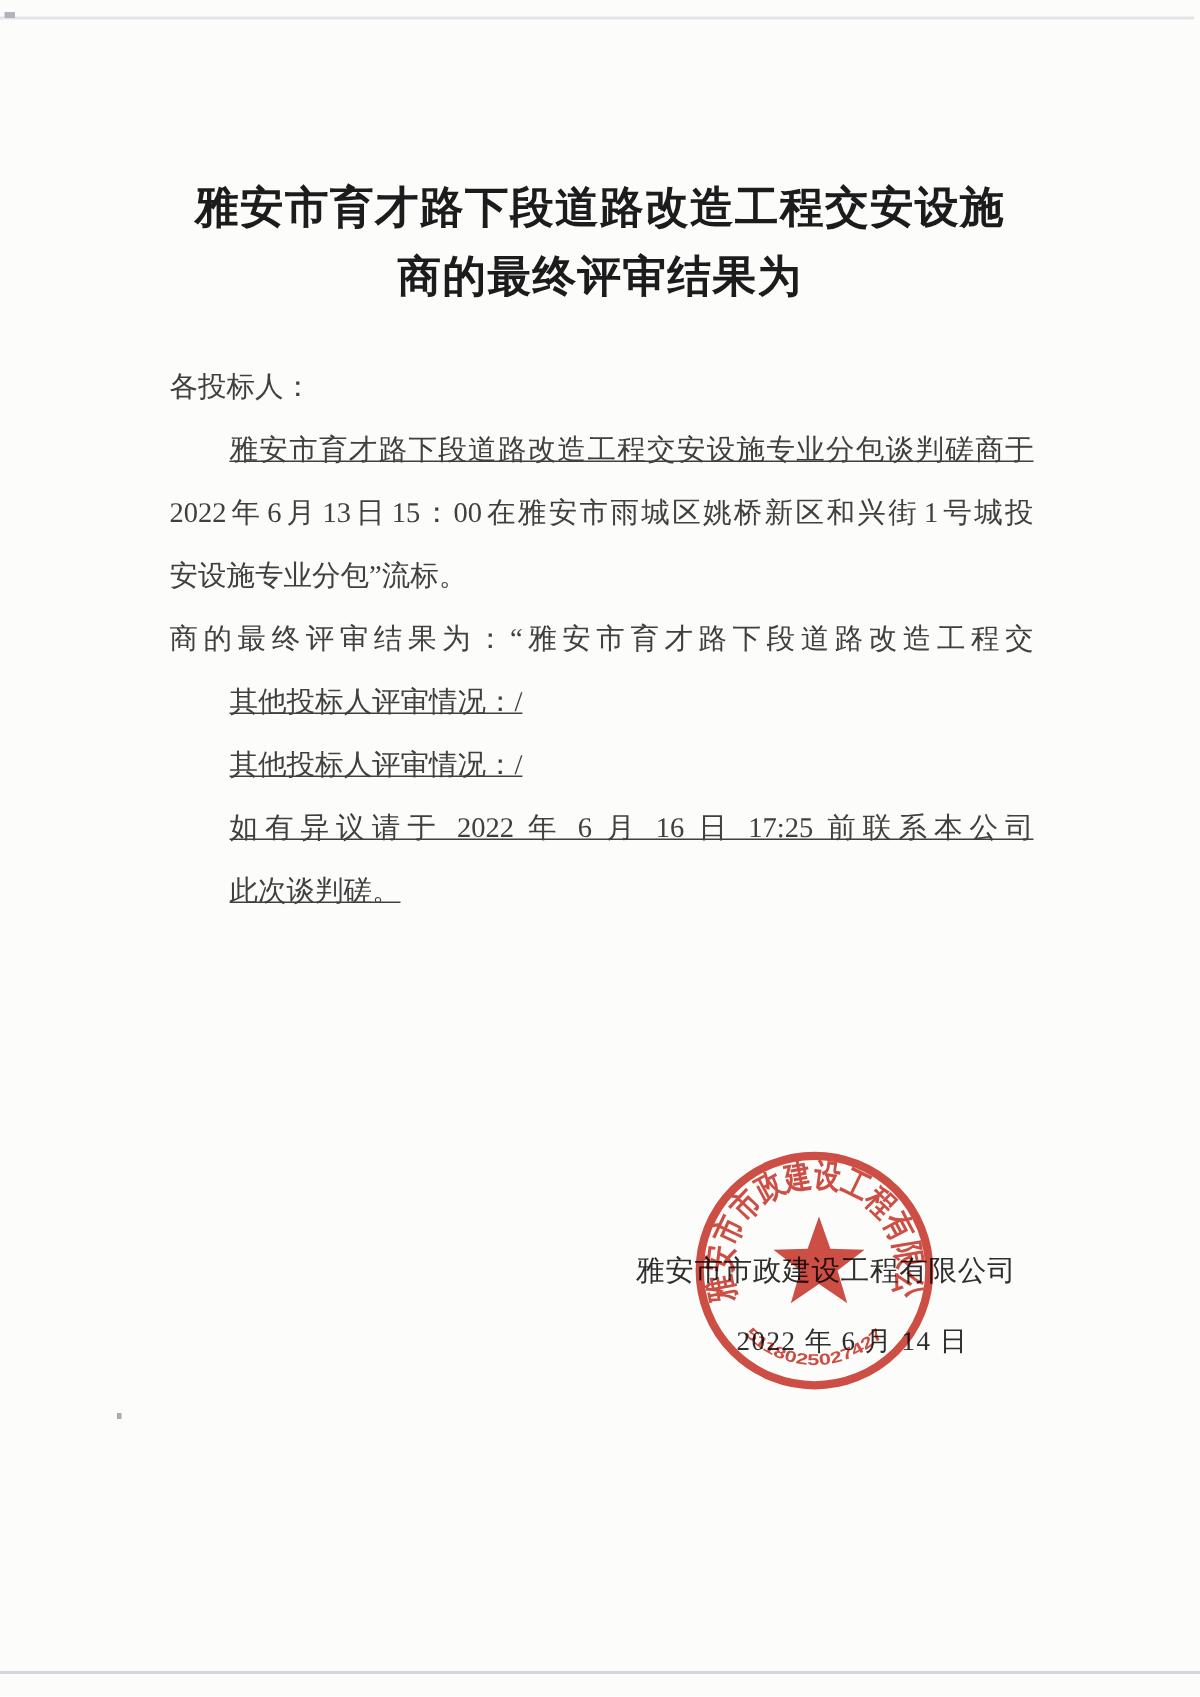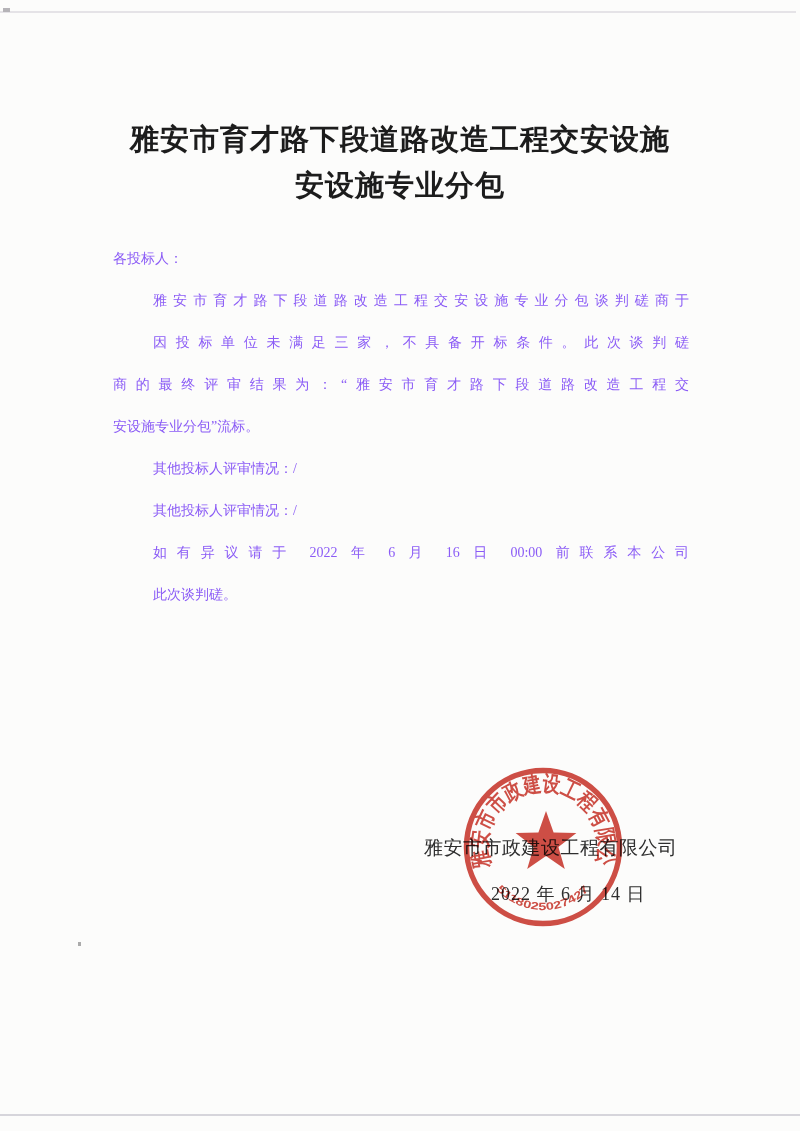--- a/index.html
+++ b/index.html
@@ -30,27 +30,27 @@
     font-family: "Liberation Sans", "DejaVu Sans", sans-serif;
     font-weight: 700;
     font-size: 29px;
     line-height: 46px;
     color: #1c1c1c;
     letter-spacing: 1px;
   }
 
   .doc-body {
     position: absolute; top: 238px; left: 113px; width: 576px;
-    font-size: 14px;
+    font-size: 19px;
     line-height: 42px;
-    color: #8b5cf6;
+    color: #404040;
   }
   .body-line { height: 42px; white-space: nowrap; }
   .body-line.fill { white-space: normal; text-align: justify; text-align-last: justify; }
-  .body-line.indent { text-indent: 40px; }
+  .body-line.indent { text-indent: 40px; text-decoration: underline; }
   .body-line.tight { word-spacing: -3px; }
 
   .signature-company {
     position: absolute; top: 834px; left: 424px;
     font-size: 19px; line-height: 28px; color: #2e2e2e;
     white-space: nowrap; letter-spacing: 0.5px;
   }
   .signature-date {
     position: absolute; top: 880px; left: 491px;
     font-size: 18px; line-height: 28px; color: #2e2e2e;
@@ -68,32 +68,32 @@
 </head>
 <body>
 
 <div class="page">
 
   <div class="scan-line-top"></div>
   <div class="scan-speck-a"></div>
 
   <div class="doc-title">
     <div>雅安市育才路下段道路改造工程交安设施</div>
-    <div>安设施专业分包</div>
+    <div>商的最终评审结果为</div>
   </div>
 
   <div class="doc-body">
     <div class="body-line">各投标人：</div>
     <div class="body-line fill indent">雅安市育才路下段道路改造工程交安设施专业分包谈判磋商于</div>
-    <div class="body-line fill indent">因投标单位未满足三家，不具备开标条件。此次谈判磋</div>
+    <div class="body-line fill tight">2022 年 6 月 13 日 15：00 在雅安市雨城区姚桥新区和兴街 1 号城投</div>
+    <div class="body-line">安设施专业分包”流标。</div>
     <div class="body-line fill">商的最终评审结果为：“雅安市育才路下段道路改造工程交</div>
-    <div class="body-line">安设施专业分包”流标。</div>
     <div class="body-line indent">其他投标人评审情况：/</div>
     <div class="body-line indent">其他投标人评审情况：/</div>
-    <div class="body-line fill indent">如有异议请于 2022 年 6 月 16 日 00:00 前联系本公司</div>
+    <div class="body-line fill indent">如有异议请于 2022 年 6 月 16 日 17:25 前联系本公司</div>
     <div class="body-line indent">此次谈判磋。</div>
   </div>
 
   <div class="signature-company">雅安市市政建设工程有限公司</div>
   <div class="signature-date">2022 年 6 月 14 日</div>
 
   <div class="seal">
     <svg viewBox="0 0 176 176" xmlns="http://www.w3.org/2000/svg">
       <defs>
         <path id="ringArc" d="M 35.4 107.2 A 56 56 0 1 1 140.6 107.2" fill="none"></path>

